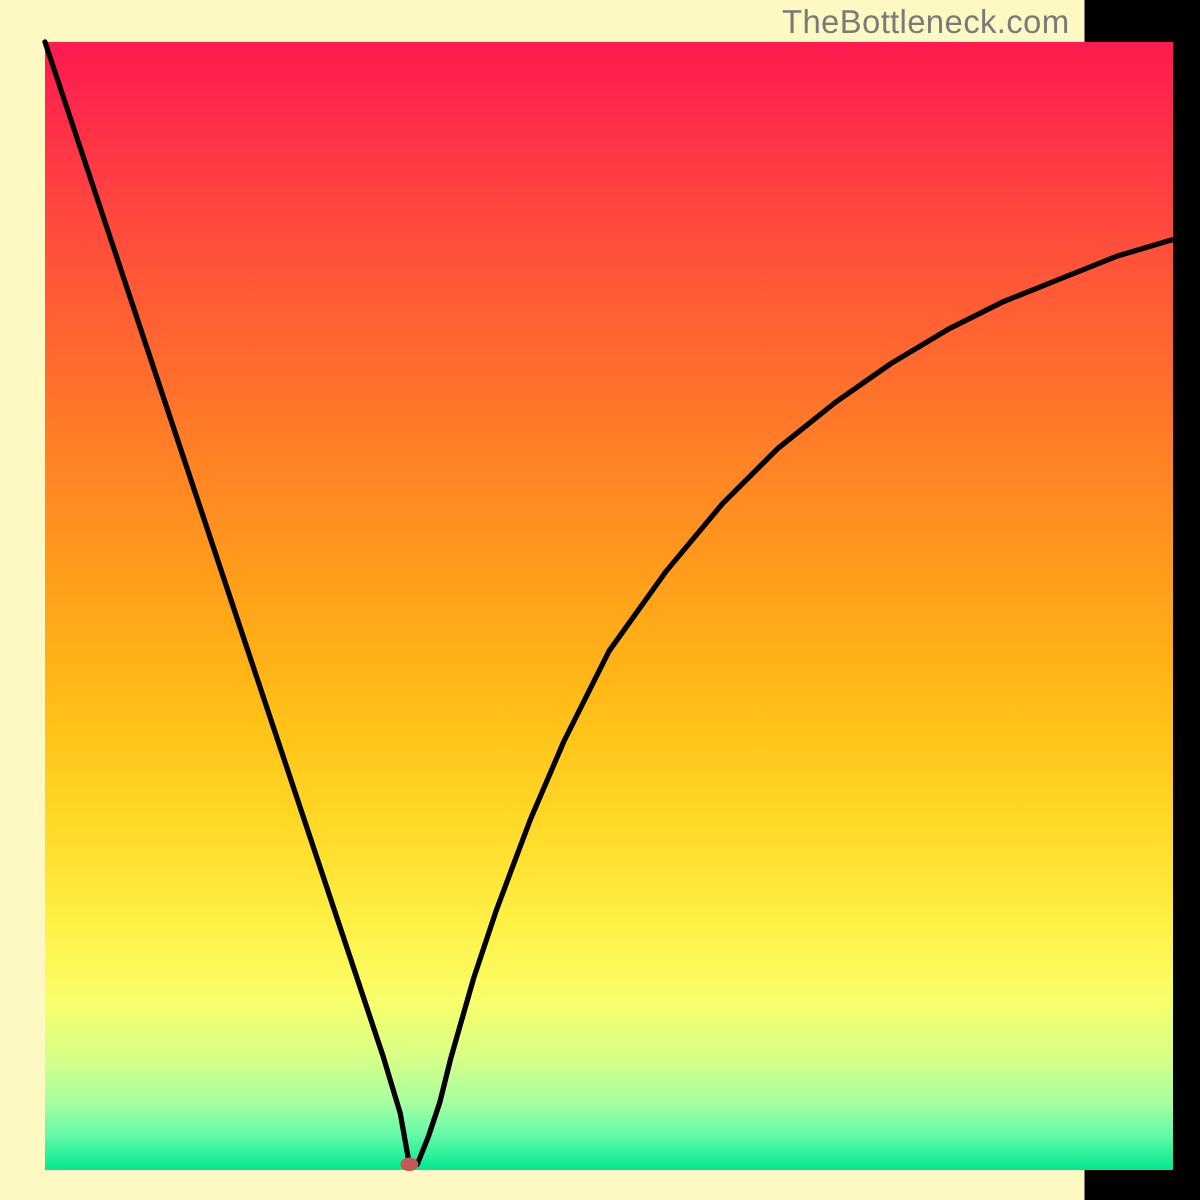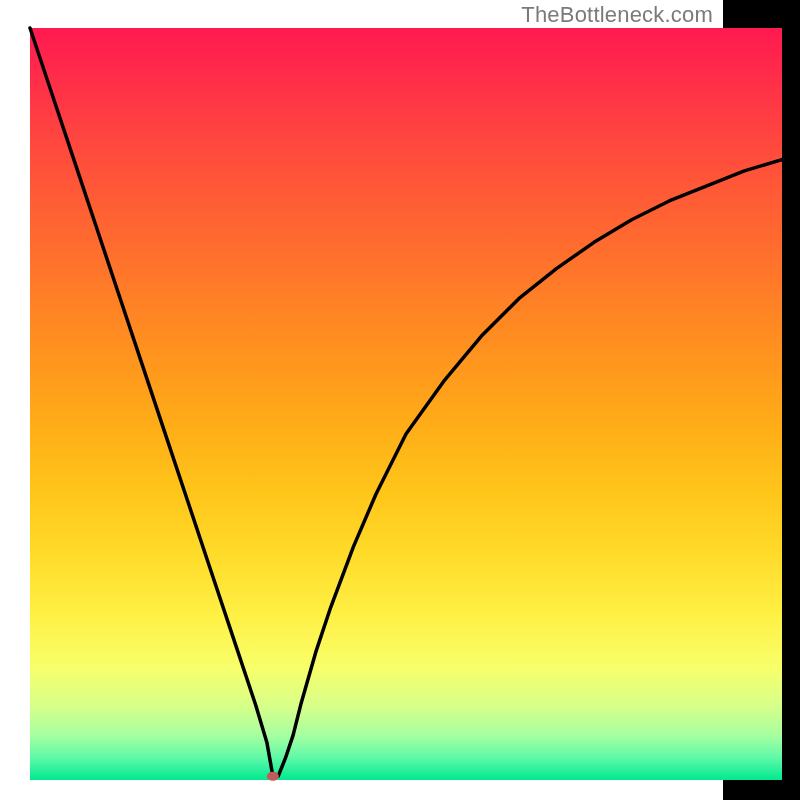--- a/index.html
+++ b/index.html
@@ -9,21 +9,21 @@
     height: 800px;
     background: #000;
     overflow: hidden;
   }
   .frame {
     position: absolute;
     left: 0;
     top: 0;
     width: 723px;
     height: 800px;
-    background: #ffffff;
+    background: #fef9c3;
   }
   .watermark {
     position: absolute;
     top: 2px;
     right: 10px;
     font-family: Arial, Helvetica, sans-serif;
     font-size: 22px;
     color: #7a7a7a;
     letter-spacing: 0.2px;
     user-select: none;

